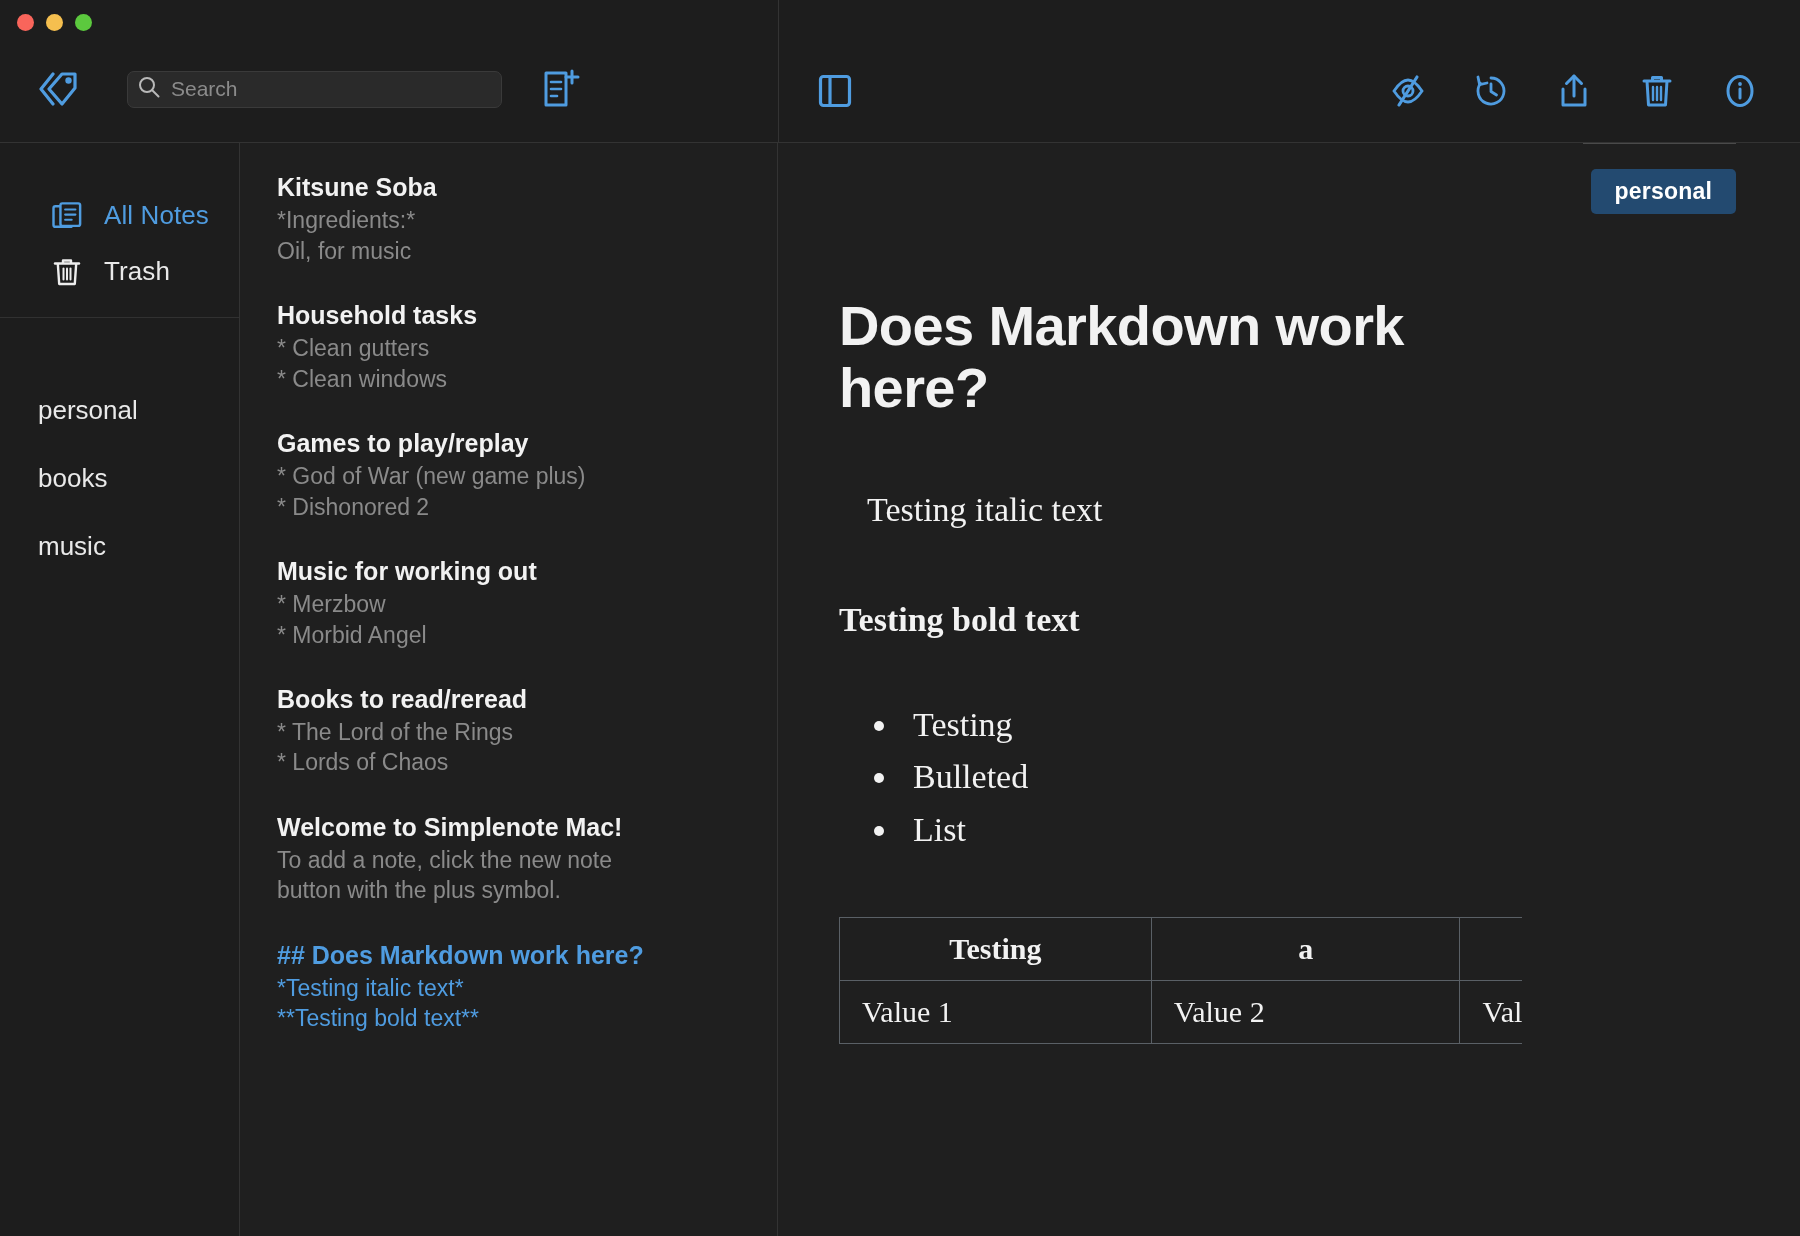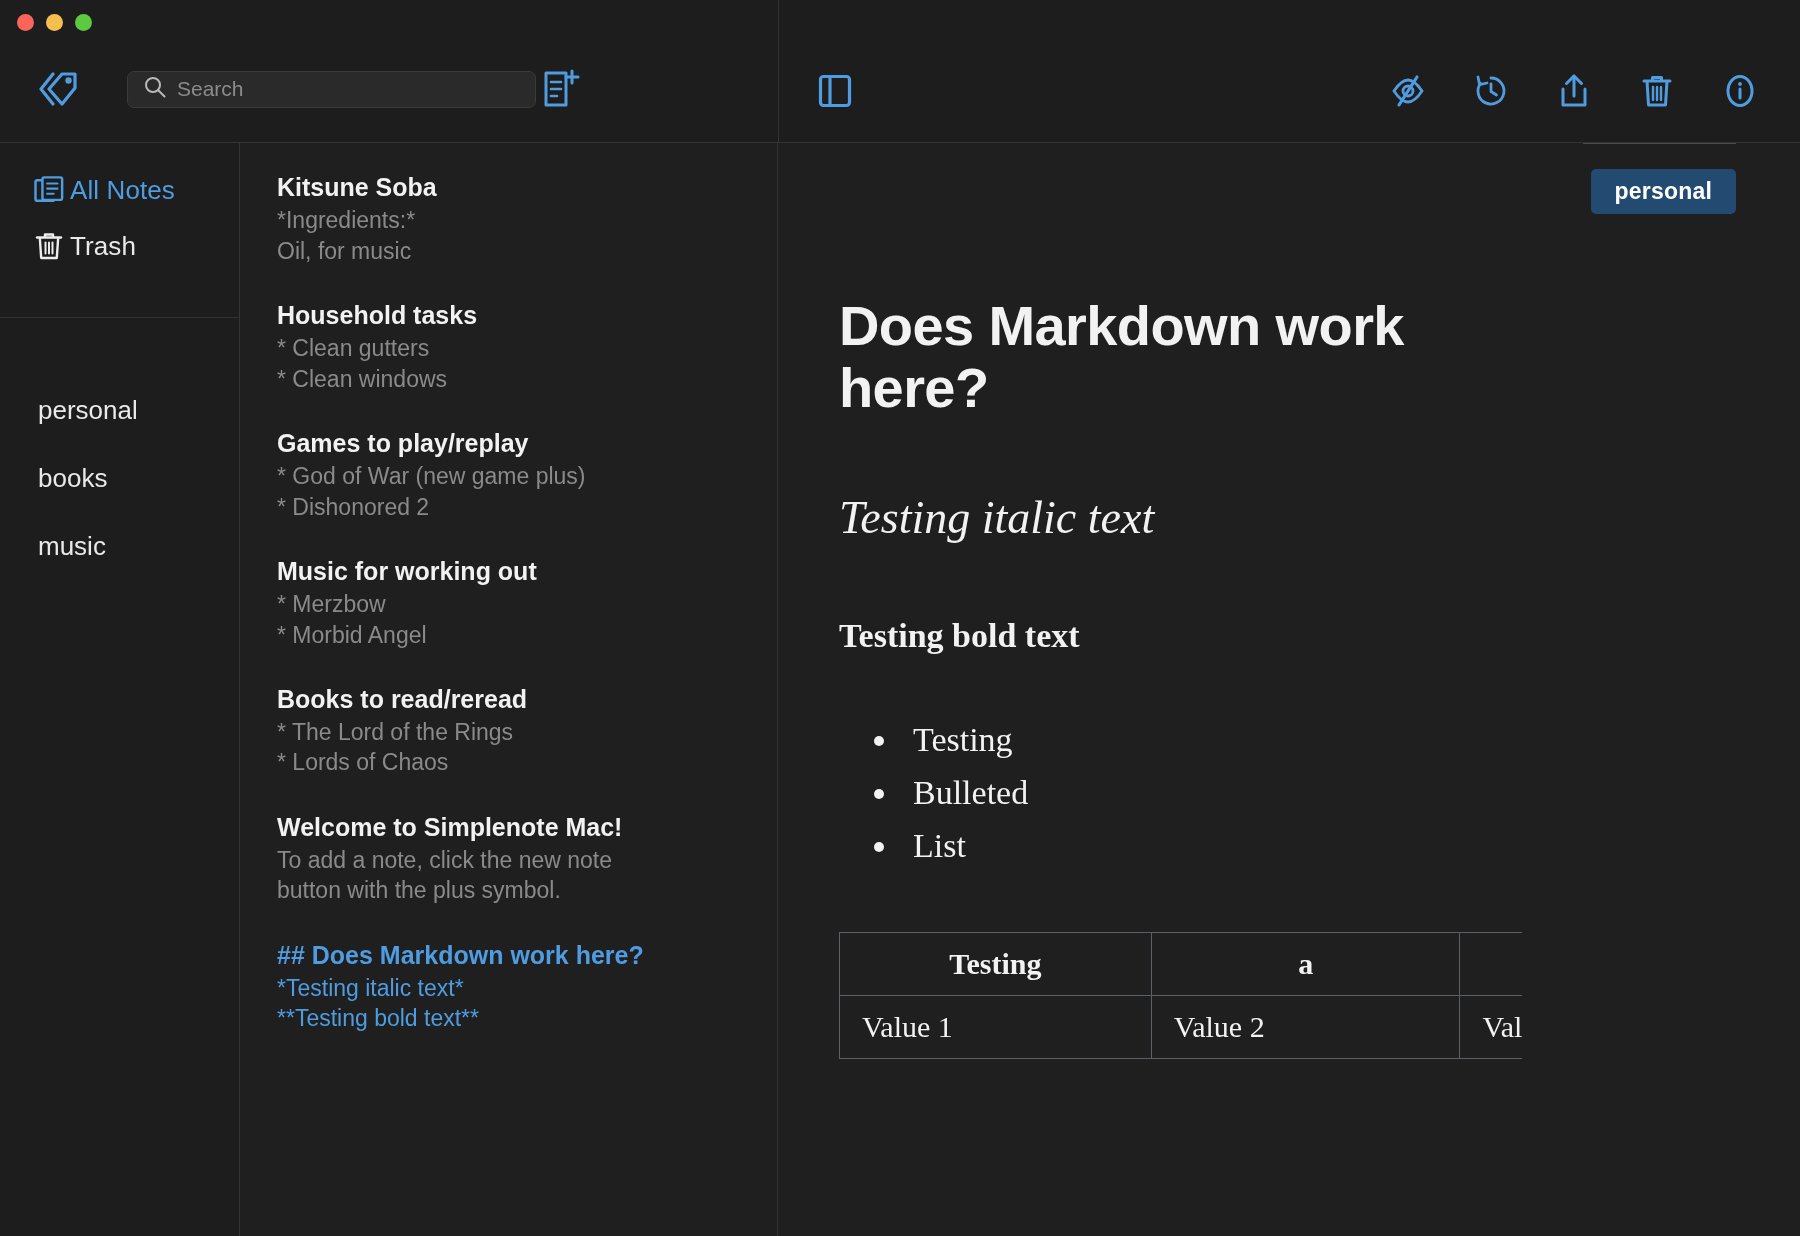--- a/index.html
+++ b/index.html
@@ -73,28 +73,28 @@
     cursor: pointer;
     background: none; border: none;
   }
 
   .search-wrap {
     position: relative;
     width: 375px;
     margin-left: 38px;
   }
   .search-box {
-    width: 409px;
+    width: 375px;
     height: 37px;
     background: #2a2a2a;
     border: 1px solid #3a3a3a;
     border-radius: 7px;
     display: flex;
     align-items: center;
-    padding: 0 10px;
+    padding: 0 4px;
   }
   .search-box .mag {
     flex-shrink: 0;
     margin-left: 5px;
     margin-right: 10px;
     display: block;
   }
   .search-input {
     flex: 1;
     background: transparent;
@@ -158,23 +158,23 @@
     flex-direction: column;
   }
   .sidebar-top {
     padding-top: 32px;
     padding-bottom: 30px;
     border-bottom: 1px solid #313131;
   }
   .side-item {
     height: 56px;
     display: flex;
-    align-items: flex-start;
-    padding-left: 34px;
-    gap: 6px;
+    align-items: flex-end;
+    padding-left: 52px;
+    gap: 22px;
     cursor: pointer;
   }
   .side-item .side-label {
     font-size: 26px;
     color: #e9e9e9;
     letter-spacing: 0.1px;
   }
   .side-item.active .side-label { color: #4f9ce0; }
   .side-icon { width: 30px; height: 30px; display: flex; align-items: center; justify-content: center; }
 
@@ -248,24 +248,24 @@
   }
   .md-h2 {
     font-family: "Liberation Sans", sans-serif;
     font-size: 56px;
     font-weight: bold;
     letter-spacing: -0.6px;
     line-height: 1.1;
     margin-bottom: 70px;
   }
   .md-italic {
-    font-style: italic;
-    font-size: 46px;
+    font-size: 34px;
     line-height: 1.3;
     margin-bottom: 66px;
+    margin-left: 28px;
   }
   .md-bold {
     font-weight: bold;
     font-size: 34px;
     line-height: 1.3;
     margin-bottom: 56px;
   }
   .md-list {
     list-style: disc;
     padding-left: 62px;

